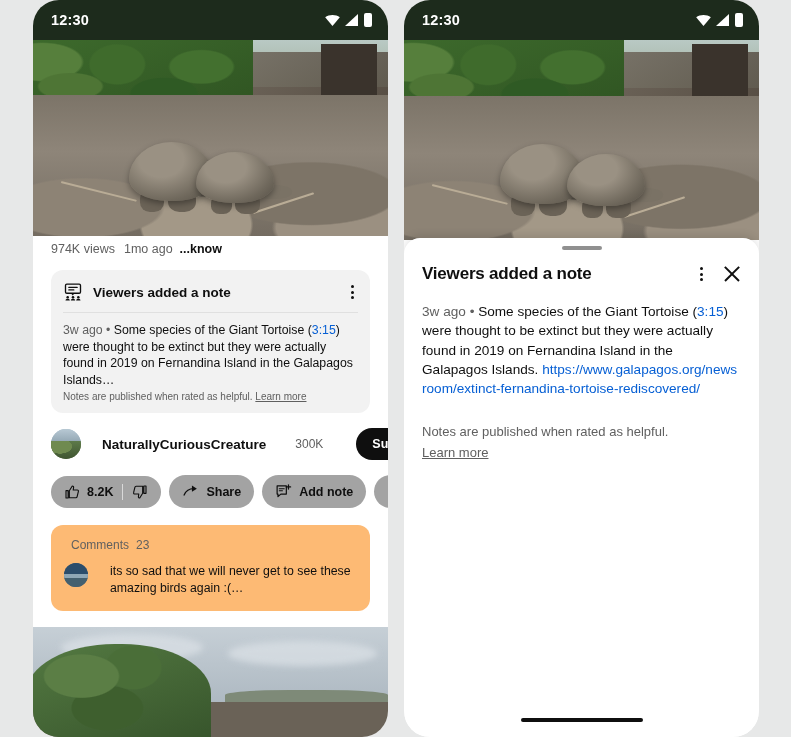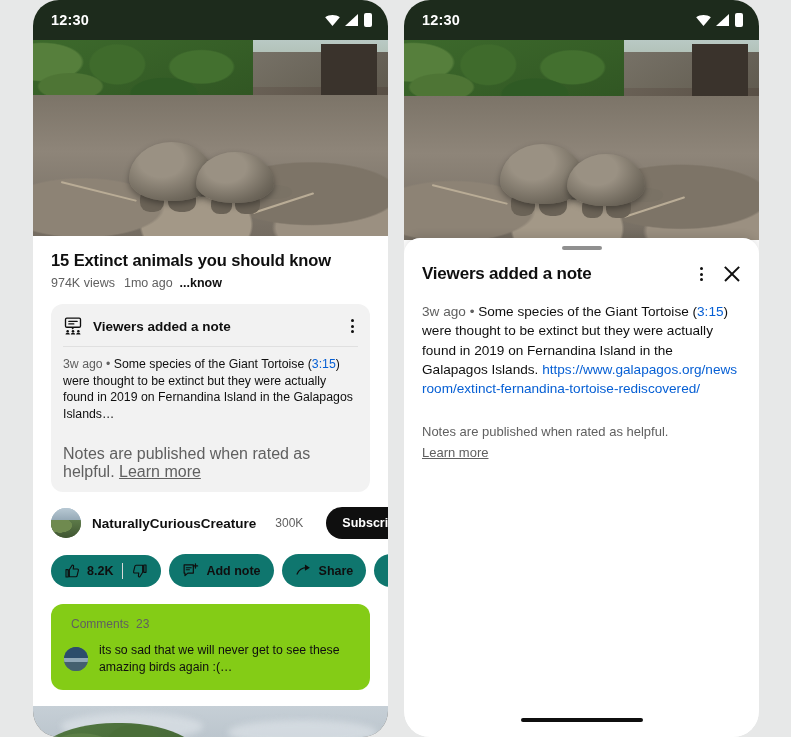--- a/index.html
+++ b/index.html
@@ -144,26 +144,26 @@
   }
   .note-head{display:flex;align-items:center;gap:10px;}
   .note-title{font-size:13.5px;font-weight:700;color:#0f0f0f;flex:1;}
   .kebab{display:flex;flex-direction:column;gap:2.5px;align-items:center;padding:4px 4px;}
   .kebab i{display:block;width:3px;height:3px;border-radius:50%;background:#0f0f0f;}
   .note-div{height:1px;background:#e0e0e0;margin:9px 0 9px 0;}
   .note-body{font-size:12.3px;line-height:1.35;color:#0f0f0f;}
   .note-body .ago{color:#606060;}
   .note-body .ts{color:#065fd4;}
   .note-foot{
-    margin-top:23px;font-size:16px;color:#606060;
+    margin-top:3px;font-size:10px;color:#606060;
   }
   .note-foot u{text-decoration:underline;}
 
   .channel{
-    display:flex;align-items:center;gap:11px;
+    display:flex;align-items:center;gap:21px;
     padding:15px 18px 0 18px;
   }
   .avatar{
     width:30px;height:30px;border-radius:50%;overflow:hidden;flex:none;position:relative;
     background:linear-gradient(#9fb7c6 0 40%, #6d7f58 40% 100%);
   }
   .avatar .a-sky{position:absolute;top:0;left:0;right:0;height:42%;background:linear-gradient(#b8c9d4,#93a7b4);}
   .avatar .a-land{position:absolute;bottom:0;left:0;right:0;height:60%;
     background:radial-gradient(ellipse at 30% 30%, #6f8a4f 0 40%, transparent 41%),linear-gradient(#5d7a49,#3f5531);}
   .ch-name{font-size:13.5px;font-weight:700;color:#0f0f0f;}
@@ -176,36 +176,36 @@
     padding:9px 16px;cursor:pointer;
   }
 
   .chips{
     display:flex;gap:8px;align-items:center;
     padding:15px 0 0 18px;
     overflow:hidden;white-space:nowrap;
   }
   .chip{
     display:inline-flex;align-items:center;gap:7px;
-    background:#0f766e;border-radius:18px;
+    background:#a3a3a3;border-radius:18px;
     padding:8px 13px;
     font-size:12.5px;font-weight:700;color:#0f0f0f;
     flex:none;
   }
   .chip .divider{width:1px;height:16px;background:#d9d9d9;margin:0 2px;}
   .chip svg{display:block;}
 
   .comments{
     margin:17px 18px 0 18px;
-    background:#84cc16;border-radius:12px;
+    background:#fdba74;border-radius:12px;
     padding:12px 13px 14px 13px;
   }
   .cm-head{font-size:13.5px;font-weight:700;color:#0f0f0f;}
   .cm-head span{font-size:12px;font-weight:400;color:#606060;margin-left:7px;}
-  .cm-row{display:flex;gap:11px;margin-top:11px;align-items:center;}
+  .cm-row{display:flex;gap:22px;margin-top:11px;align-items:flex-start;}
   .cm-av{
     width:24px;height:24px;border-radius:50%;flex:none;overflow:hidden;position:relative;
     background:#3e5d77;
   }
   .cm-av .s{position:absolute;inset:0;background:linear-gradient(#2c4d6b 0 45%, #8fa7b6 45% 62%, #44606f 62% 100%);}
   .cm-text{font-size:12.3px;line-height:1.35;color:#0f0f0f;}
   .sheet{
     position:absolute;left:0;right:0;bottom:0;top:238px;
     background:#ffffff;
     border-radius:16px 16px 0 0;
@@ -279,21 +279,20 @@
       <div class="neck a"></div>
       <div class="tort a"></div>
       <div class="leg b1"></div>
       <div class="leg b2"></div>
       <div class="neck b"></div>
       <div class="tort b"></div>
     </div>
 
     <div class="content">
 
-      <div class="title">15 Extinct animals you should know</div>
 
       <div class="meta">
         <span>974K views</span><span class="sep"></span><span>1mo ago</span><span class="more">...know</span>
       </div>
 
       <div class="note-card">
         <div class="note-head">
           <svg width="20" height="20" viewBox="0 0 24 24">
             <rect x="3" y="2.5" width="18" height="11" rx="1.6" fill="none" stroke="#0f0f0f" stroke-width="1.6"></rect>
             <path d="M7 6.5h10M7 9.5h6" stroke="#0f0f0f" stroke-width="1.5" stroke-linecap="round"></path>
@@ -337,32 +336,32 @@
               <path d="M3 10h3.2v11H3zM8 10.2 12.4 3c1.4 0 2.2 1 2 2.3L13.8 9H20a1.6 1.6 0 0 1 1.6 2l-1.9 8.1a2 2 0 0 1-2 1.6H8z" fill="none" stroke="#0f0f0f" stroke-width="1.7" stroke-linejoin="round"></path>
             </svg>
           <span>8.2K</span>
           <span class="divider"></span>
           <svg width="16" height="16" viewBox="0 0 24 24">
               <path d="M21 14h-3.2V3H21zM16 13.8 11.6 21c-1.4 0-2.2-1-2-2.3l.6-3.7H4a1.6 1.6 0 0 1-1.6-2l1.9-8.1A2 2 0 0 1 6.3 3.3H16z" fill="none" stroke="#0f0f0f" stroke-width="1.7" stroke-linejoin="round"></path>
             </svg>
         </div>
         <div class="chip">
           <svg width="17" height="17" viewBox="0 0 24 24">
+              <path d="M3 17c3-7 9.5-9 13.5-9" fill="none" stroke="#0f0f0f" stroke-width="1.8" stroke-linecap="round"></path>
+              <path d="M14 3.5 21 8l-7 4.5z" fill="#0f0f0f"></path>
+            </svg>
+          <span>Share</span>
+        </div>
+        <div class="chip">
+          <svg width="17" height="17" viewBox="0 0 24 24">
               <path d="M3 4.2h13v11.5H8.2L4.2 19.3V15.7H3z" fill="none" stroke="#0f0f0f" stroke-width="1.7" stroke-linejoin="round"></path>
               <path d="M6 8h7M6 11h4.5" stroke="#0f0f0f" stroke-width="1.5" stroke-linecap="round"></path>
               <path d="M19 2.5v6M16 5.5h6" stroke="#0f0f0f" stroke-width="1.8" stroke-linecap="round"></path>
             </svg>
           <span>Add note</span>
-        </div>
-        <div class="chip">
-          <svg width="17" height="17" viewBox="0 0 24 24">
-              <path d="M3 17c3-7 9.5-9 13.5-9" fill="none" stroke="#0f0f0f" stroke-width="1.8" stroke-linecap="round"></path>
-              <path d="M14 3.5 21 8l-7 4.5z" fill="#0f0f0f"></path>
-            </svg>
-          <span>Share</span>
         </div>
         <div class="chip">
           <svg width="17" height="17" viewBox="0 0 24 24">
               <rect x="4" y="4" width="16" height="16" rx="2" fill="none" stroke="#0f0f0f" stroke-width="1.7"></rect>
               <path d="M12 8v8M8 12h8" stroke="#0f0f0f" stroke-width="1.7" stroke-linecap="round"></path>
             </svg>
 
         </div>
       </div>
 

